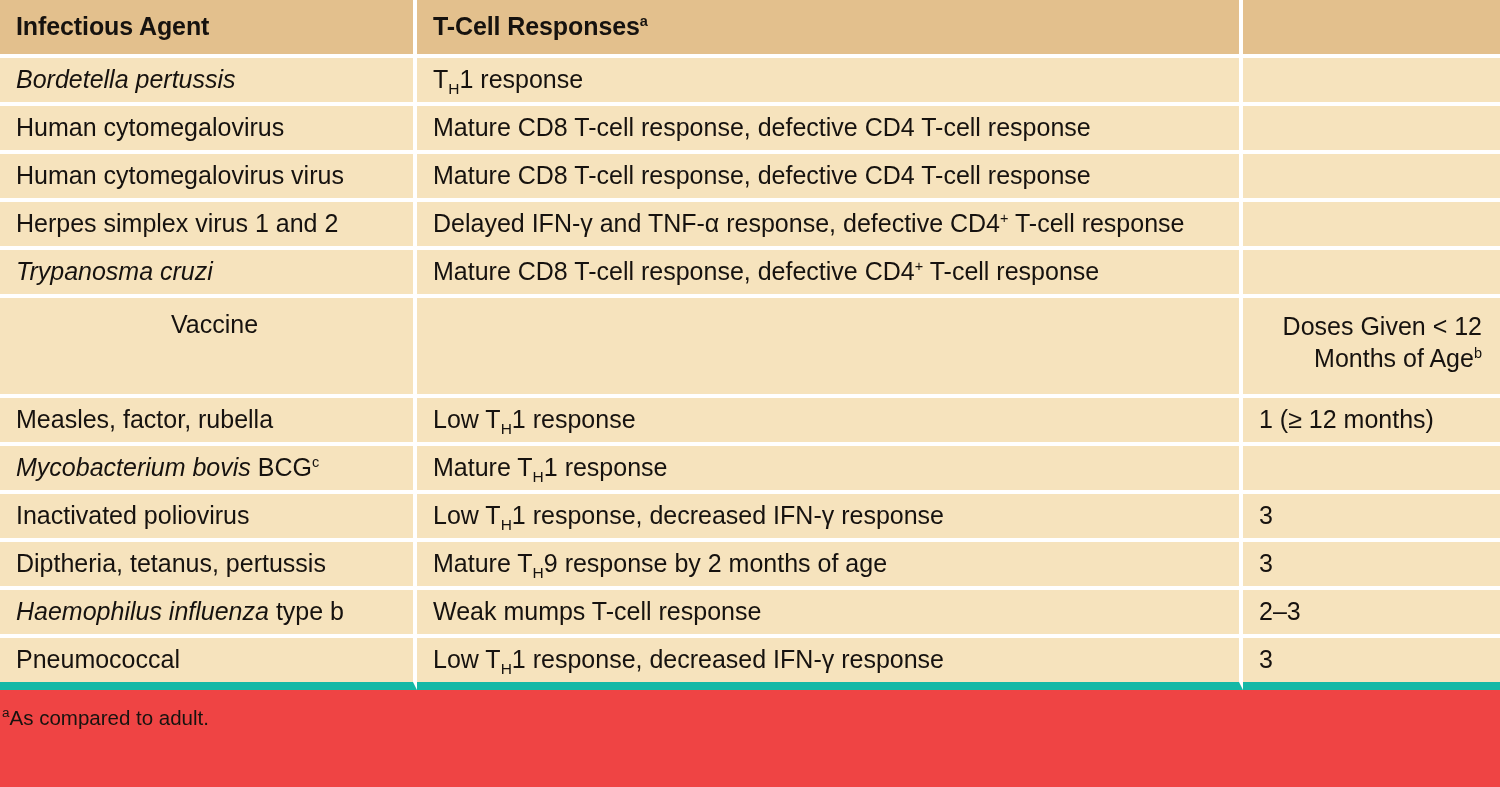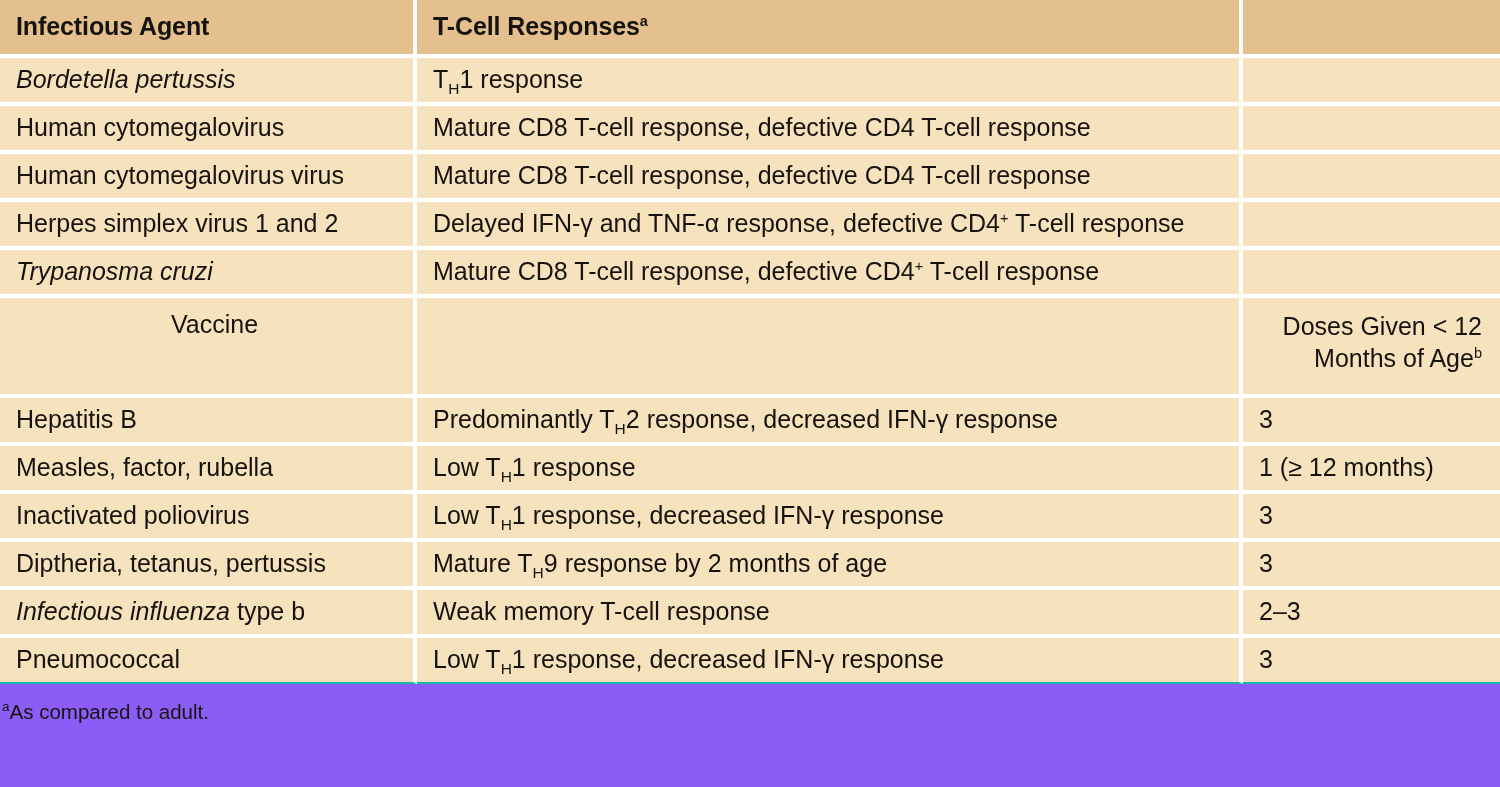--- a/index.html
+++ b/index.html
@@ -11,21 +11,21 @@
     width: 1500px;
     height: 787px;
     font-family: "Liberation Sans", sans-serif;
     color: #1a1714;
     overflow: hidden;
   }
   .sheet {
     width: 1500px;
     height: 787px;
     position: relative;
-    background: #8b5cf6;
+    background: #ef4444;
   }
   table.data-table {
     width: 1500px;
     border-collapse: separate;
     border-spacing: 0;
     table-layout: fixed;
   }
   col.c1 { width: 417px; }
   col.c2 { width: 826px; }
   col.c3 { width: 257px; }
@@ -65,21 +65,21 @@
     padding-top: 12px;
     text-align: center;
   }
   .data-table tbody tr.section-row td.dose-head {
     text-align: right;
     padding-right: 18px;
     padding-left: 10px;
     line-height: 1.28;
   }
   .data-table tbody tr:last-child td {
-    border-bottom: 2px solid #14b8a6;
+    border-bottom: 8px solid #14b8a6;
   }
   .ital { font-style: italic; }
   sup {
     font-size: 0.58em;
     vertical-align: super;
     line-height: 0;
   }
   .sub-h {
     font-size: 0.62em;
     vertical-align: sub;
@@ -152,48 +152,48 @@
         <td><span>Mature CD8 T-cell response, defective CD4</span><sup>+</sup><span> T-cell response</span></td>
         <td class="last-col"></td>
       </tr>
 
       <tr class="section-row">
         <td><span>Vaccine</span></td>
         <td></td>
         <td class="last-col dose-head"><span class="nowrap">Doses Given &lt; 12</span><br><span class="nowrap">Months of Age</span><sup>b</sup></td>
       </tr>
 
-      <tr>
-        <td><span>Hepatitis B</span></td>
-        <td><span>Predominantly T</span><span class="sub-h">H</span><span>2 response, decreased IFN-γ response</span></td>
-        <td class="last-col">3</td>
-      </tr>
 
       <tr>
         <td><span>Measles, factor, rubella</span></td>
         <td><span>Low T</span><span class="sub-h">H</span><span>1 response</span></td>
         <td class="last-col">1 (≥ 12 months)</td>
       </tr>
 
+      <tr>
+        <td><span class="ital">Mycobacterium bovis</span><span> BCG</span><sup>c</sup></td>
+        <td><span>Mature T</span><span class="sub-h">H</span><span>1 response</span></td>
+        <td class="last-col"></td>
+      </tr>
 
       <tr>
         <td><span>Inactivated poliovirus</span></td>
         <td><span>Low T</span><span class="sub-h">H</span><span>1 response, decreased IFN-γ response</span></td>
         <td class="last-col">3</td>
       </tr>
 
       <tr>
         <td><span>Diptheria, tetanus, pertussis</span></td>
         <td><span>Mature T</span><span class="sub-h">H</span><span>9 response by 2 months of age</span></td>
         <td class="last-col">3</td>
       </tr>
 
       <tr>
-        <td><span class="ital">Infectious influenza</span><span> type b</span></td>
-        <td>Weak memory T-cell response</td>
+        <td><span class="ital">Haemophilus influenza</span><span> type b</span></td>
+        <td>Weak mumps T-cell response</td>
         <td class="last-col">2–3</td>
       </tr>
 
       <tr>
         <td><span>Pneumococcal</span></td>
         <td><span>Low T</span><span class="sub-h">H</span><span>1 response, decreased IFN-γ response</span></td>
         <td class="last-col">3</td>
       </tr>
 
     </tbody>

